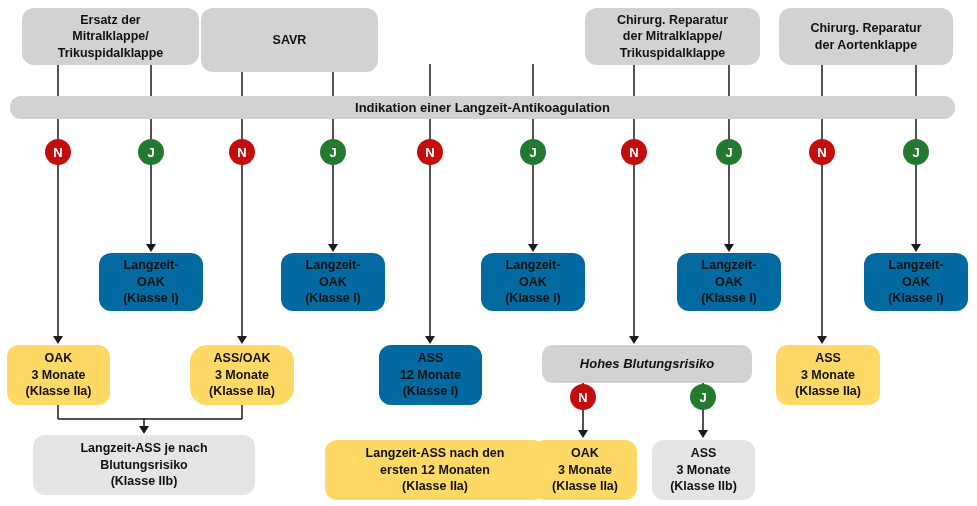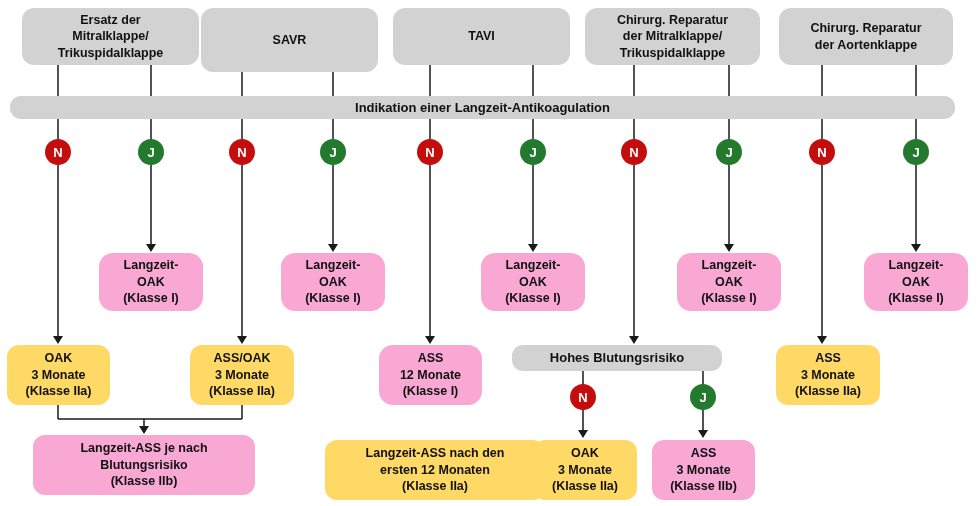--- a/index.html
+++ b/index.html
@@ -9,22 +9,22 @@
   }
   .lines { position:absolute; left:0; top:0; width:977px; height:506px; z-index:1; }
   .box {
     position:absolute; z-index:2; display:flex; align-items:center; justify-content:center;
     text-align:center; white-space:pre-line; font-weight:bold; color:#111;
     font-size:12.5px; line-height:1.32; border-radius:12px;
   }
   .bar { border-radius:11px; font-size:13px; }
   .gray   { background:#d2d2d2; }
   .yellow { background:#ffd966; }
-  .sage   { background:#f9a8d4;border-radius:14px; }
-  .orange { background:#f9a8d4; }
+  .sage   { background:#0369a1; }
+  .orange { background:#e5e5e5; }
   .node {
     position:absolute; z-index:3; width:26px; height:26px; border-radius:50%;
     display:flex; align-items:center; justify-content:center;
     color:#fff; font-weight:bold; font-size:13px;
   }
   .node-red   { background:#c40d0d; }
   .node-green { background:#237a2e; }
 </style>
 </head>
 <body>
@@ -79,21 +79,20 @@
       <polygon points="578,430 588,430 583,438"></polygon>
         <polygon points="698,430 708,430 703,438"></polygon>
       <polygon points="139,426 149,426 144,434"></polygon>
     </g>
   </svg>
 
   <div class="box gray" style="left:10px;top:8px;width:177px;height:57px;margin-left:12px;">Ersatz der
 Mitralklappe/
 Trikuspidalklappe</div>
   <div class="box gray" style="left:201px;top:8px;width:177px;height:64px;">SAVR</div>
-  <div class="box gray" style="left:393px;top:8px;width:177px;height:57px;">TAVI</div>
   <div class="box gray" style="left:585px;top:8px;width:175px;height:57px;">Chirurg. Reparatur
 der Mitralklappe/
 Trikuspidalklappe</div>
   <div class="box gray" style="left:779px;top:8px;width:174px;height:57px;">Chirurg. Reparatur
 der Aortenklappe</div>
 
   <div class="box gray bar" style="left:10px;top:96px;width:945px;height:23px;">Indikation einer Langzeit-Antikoagulation</div>
 
   <div class="node node-red" style="left:45px;top:139px;">N</div>
   <div class="node node-green" style="left:138px;top:139px;">J</div>
@@ -118,27 +117,27 @@
   <div class="box sage" style="left:677px;top:253px;width:104px;height:58px;">Langzeit-
 OAK
 (Klasse I)</div>
   <div class="box sage" style="left:864px;top:253px;width:104px;height:58px;">Langzeit-
 OAK
 (Klasse I)</div>
 
   <div class="box yellow" style="left:7px;top:345px;width:103px;height:60px;">OAK
 3 Monate
 (Klasse IIa)</div>
-  <div class="box yellow" style="left:190px;top:345px;width:104px;height:60px;">ASS/OAK
+  <div class="box yellow" style="left:190px;top:345px;width:104px;height:60px;border-radius:17px;">ASS/OAK
 3 Monate
 (Klasse IIa)</div>
   <div class="box sage" style="left:379px;top:345px;width:103px;height:60px;">ASS
 12 Monate
 (Klasse I)</div>
-  <div class="box gray bar" style="left:512px;top:345px;width:210px;height:26px;">Hohes Blutungsrisiko</div>
+  <div class="box gray bar" style="left:542px;top:345px;width:210px;height:38px;font-style:italic;">Hohes Blutungsrisiko</div>
   <div class="box yellow" style="left:776px;top:345px;width:104px;height:60px;">ASS
 3 Monate
 (Klasse IIa)</div>
 
   <div class="node node-red" style="left:570px;top:384px;">N</div>
   <div class="node node-green" style="left:690px;top:384px;">J</div>
 
   <div class="box orange" style="left:33px;top:435px;width:222px;height:60px;">Langzeit-ASS je nach
 Blutungsrisiko
 (Klasse IIb)</div>

